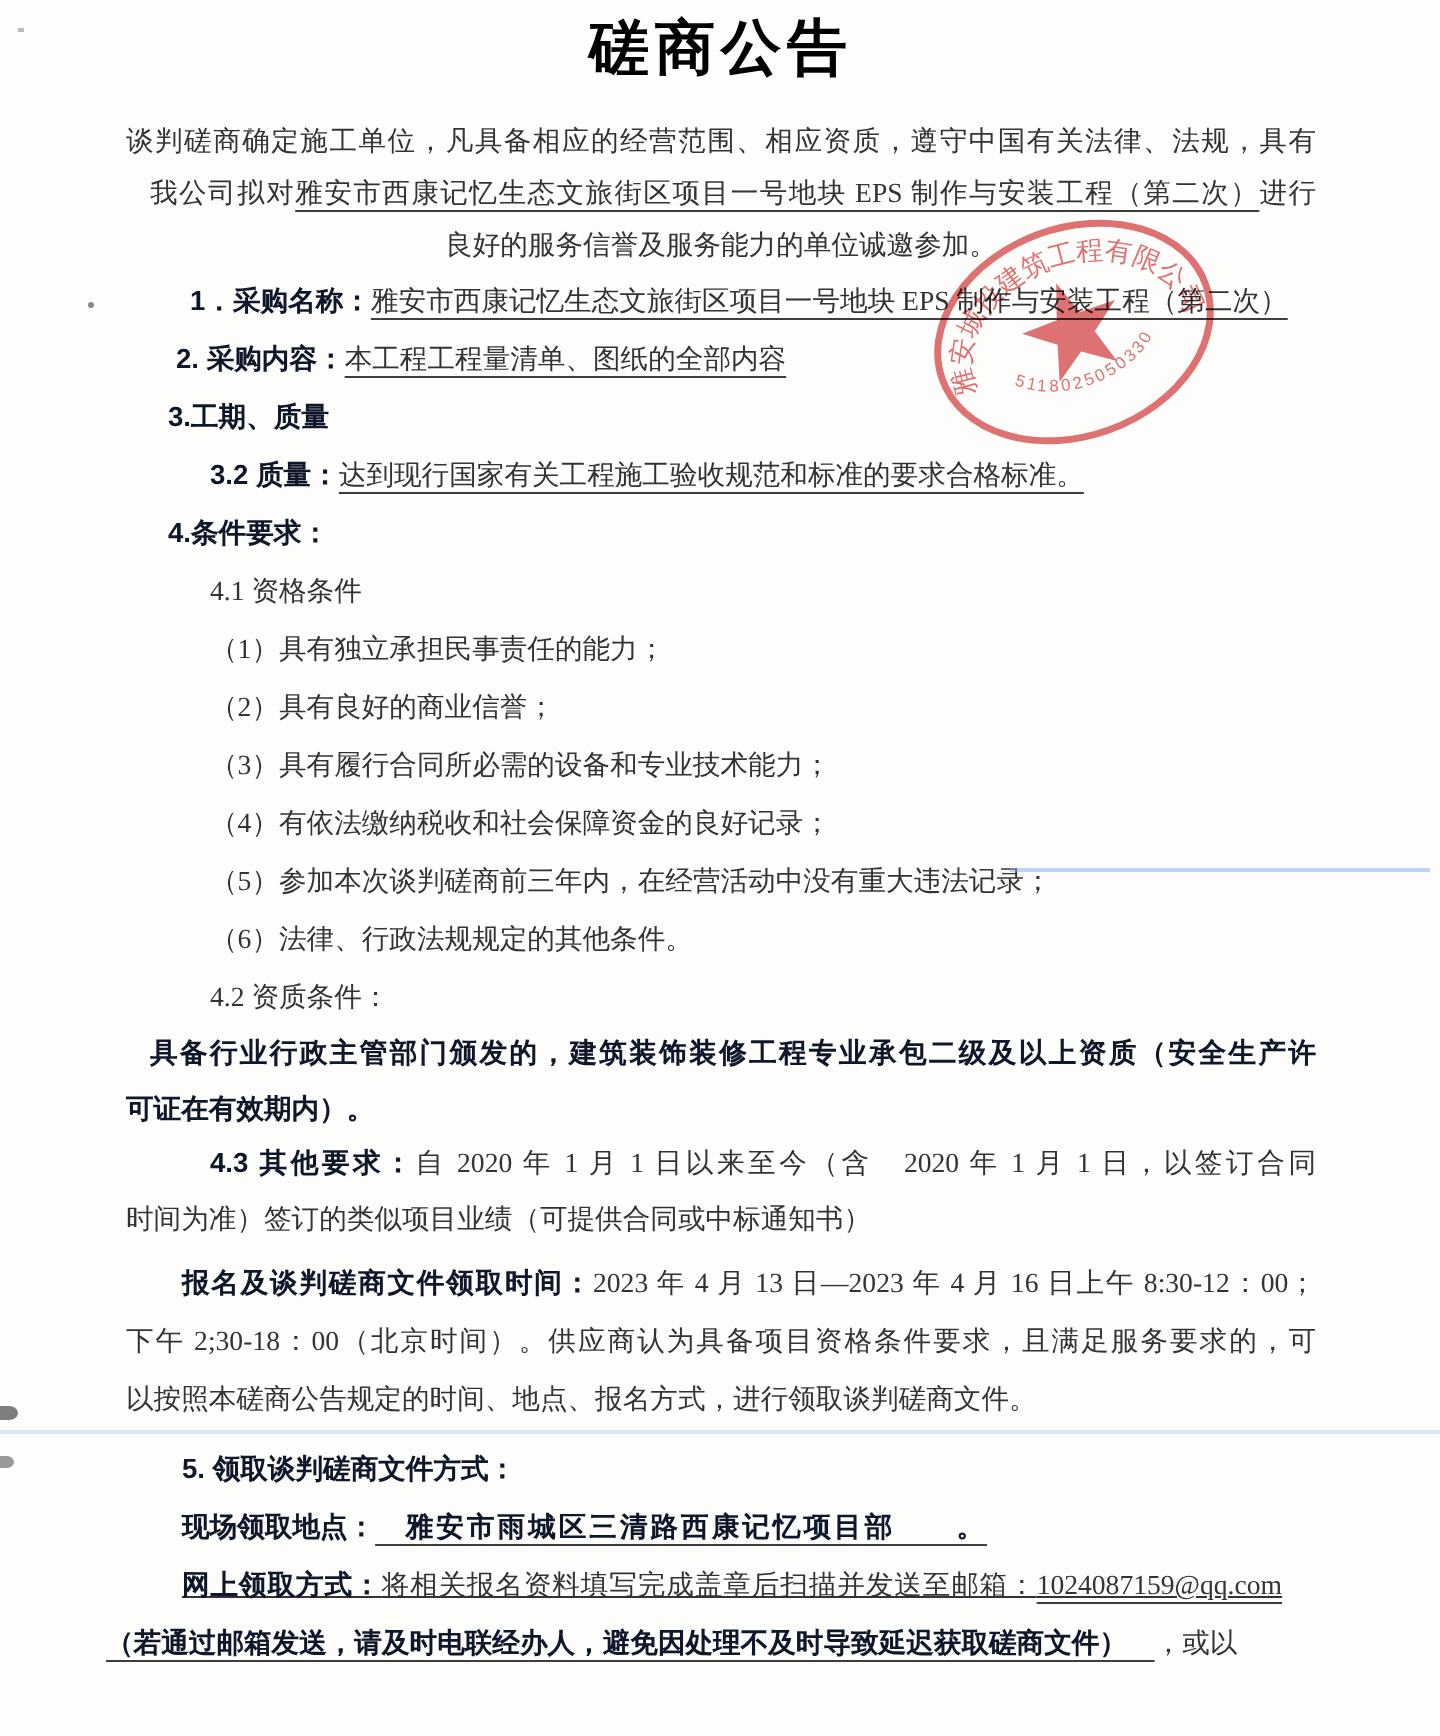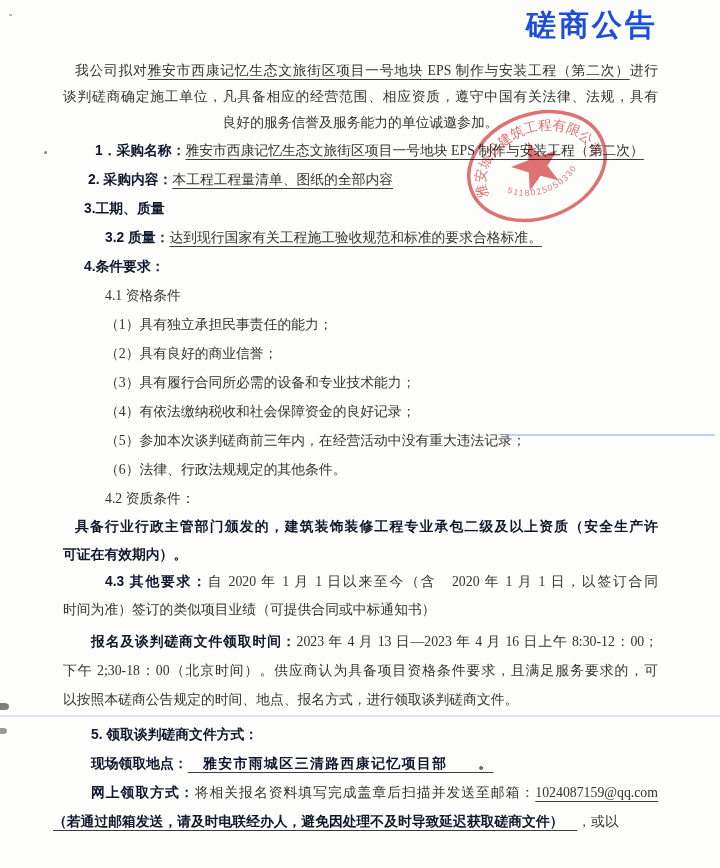--- a/index.html
+++ b/index.html
@@ -4,22 +4,22 @@
 <style>
   html,body{margin:0;padding:0;}
   body{width:720px;height:868px;background:#fdfdfc;overflow:hidden;}
   .page{
     position:relative;width:720px;height:868px;box-sizing:border-box;
     padding:0 62px 0 63px;
     font-family:"Liberation Serif","DejaVu Serif",serif;
     font-size:13.8px;color:#333;
   }
   .title{
-    margin-top:4px;height:42px;line-height:42px;text-align:right;
-    font-size:30px;font-weight:700;letter-spacing:3px;color:#1d4ed8;
+    margin-top:4px;height:42px;line-height:42px;text-align:center;
+    font-size:30px;font-weight:700;letter-spacing:3px;color:#000000;
   }
   .intro{margin-top:12px;line-height:26px;}
   .jl{text-align:justify;text-align-last:justify;}
   .cl{text-align:center;}
   .indent1{text-indent:12px;}
   .items{line-height:29px;}
   .line{white-space:nowrap;}
   .ml21{margin-left:21px;}
   .ml25{margin-left:25px;}
   .ml28{margin-left:28px;}
@@ -49,22 +49,22 @@
   .spk3{left:9px;top:10px;width:3px;height:2px;background:#777;opacity:.5;}
 </style>
 </head>
 <body>
 
 <div class="page">
 
   <div class="title">磋商公告</div>
 
   <div class="intro">
+    <div class="jl">谈判磋商确定施工单位，凡具备相应的经营范围、相应资质，遵守中国有关法律、法规，具有</div>
     <div class="jl indent1"><span>我公司拟对</span><span class="u">雅安市西康记忆生态文旅街区项目一号地块 EPS 制作与安装工程（第二次）</span><span>进行</span></div>
-    <div class="jl">谈判磋商确定施工单位，凡具备相应的经营范围、相应资质，遵守中国有关法律、法规，具有</div>
     <div class="cl">良好的服务信誉及服务能力的单位诚邀参加。</div>
   </div>
 
   <div class="items">
     <div class="line ml32"><span class="hei">1．采购名称：</span><span class="u">雅安市西康记忆生态文旅街区项目一号地块 EPS 制作与安装工程（第二次）</span></div>
     <div class="line ml25"><span class="hei">2. 采购内容：</span><span class="u">本工程工程量清单、图纸的全部内容</span></div>
     <div class="line ml21 hei">3.工期、质量</div>
     <div class="line ml42"><span class="hei">3.2 质量：</span><span class="u">达到现行国家有关工程施工验收规范和标准的要求合格标准。</span></div>
     <div class="line ml21 hei">4.条件要求：</div>
     <div class="line ml42">4.1 资格条件</div>
@@ -89,21 +89,21 @@
 
   <div class="signup">
     <div class="jl"><span class="hei">报名及谈判磋商文件领取时间：</span><span>2023 年 4 月 13 日—2023 年 4 月 16 日上午 8:30-12：00；</span></div>
     <div class="jl l23">下午 2;30-18：00（北京时间）。供应商认为具备项目资格条件要求，且满足服务要求的，可</div>
     <div class="l23">以按照本磋商公告规定的时间、地点、报名方式，进行领取谈判磋商文件。</div>
   </div>
 
   <div class="bottom">
     <div class="line ml28 hei">5. 领取谈判磋商文件方式：</div>
     <div class="line ml28"><span class="hei">现场领取地点：</span><span class="hei u ls1">　雅安市雨城区三清路西康记忆项目部　　。</span></div>
-    <div class="jl ml28" style="margin-right:0;"><span class="hei">网上领取方式：</span><span>将相关报名资料填写完成盖章后扫描并发送至邮箱：</span><span class="u">1024087159@qq.com</span></div>
+    <div class="jl ml28" style="margin-right:17px;text-decoration:underline;"><span class="hei">网上领取方式：</span><span>将相关报名资料填写完成盖章后扫描并发送至邮箱：</span><span class="u">1024087159@qq.com</span></div>
     <div class="line notey"><span class="hei u">（若通过邮箱发送，请及时电联经办人，避免因处理不及时导致延迟获取磋商文件）　</span><span>，或以</span></div>
   </div>
 
   <svg class="seal" viewBox="-90 -75 180 150" xmlns="http://www.w3.org/2000/svg">
     <g transform="rotate(-20)">
       <ellipse cx="0" cy="0" rx="70" ry="52" fill="none" stroke-width="3.5" stroke="#d94f4f"></ellipse>
       <path d="M0,-26 L6.11,-8.41 L24.7,-8.03 L9.89,3.21 L15.28,21.03 L0,10.4 L-15.28,21.03 L-9.89,3.21 L-24.7,-8.03 L-6.11,-8.41 Z" fill="#d94f4f"></path>
       <path id="sealTopArc" d="M -56,8 A 56,42 0 1 1 56,8" fill="none"></path>
       <path id="sealBottomArc" d="M -46,2 A 48,36 0 0 0 46,2" fill="none"></path>
       <text font-size="13.5" font-family="Liberation Sans, DejaVu Sans, sans-serif" fill="#d94f4f">

